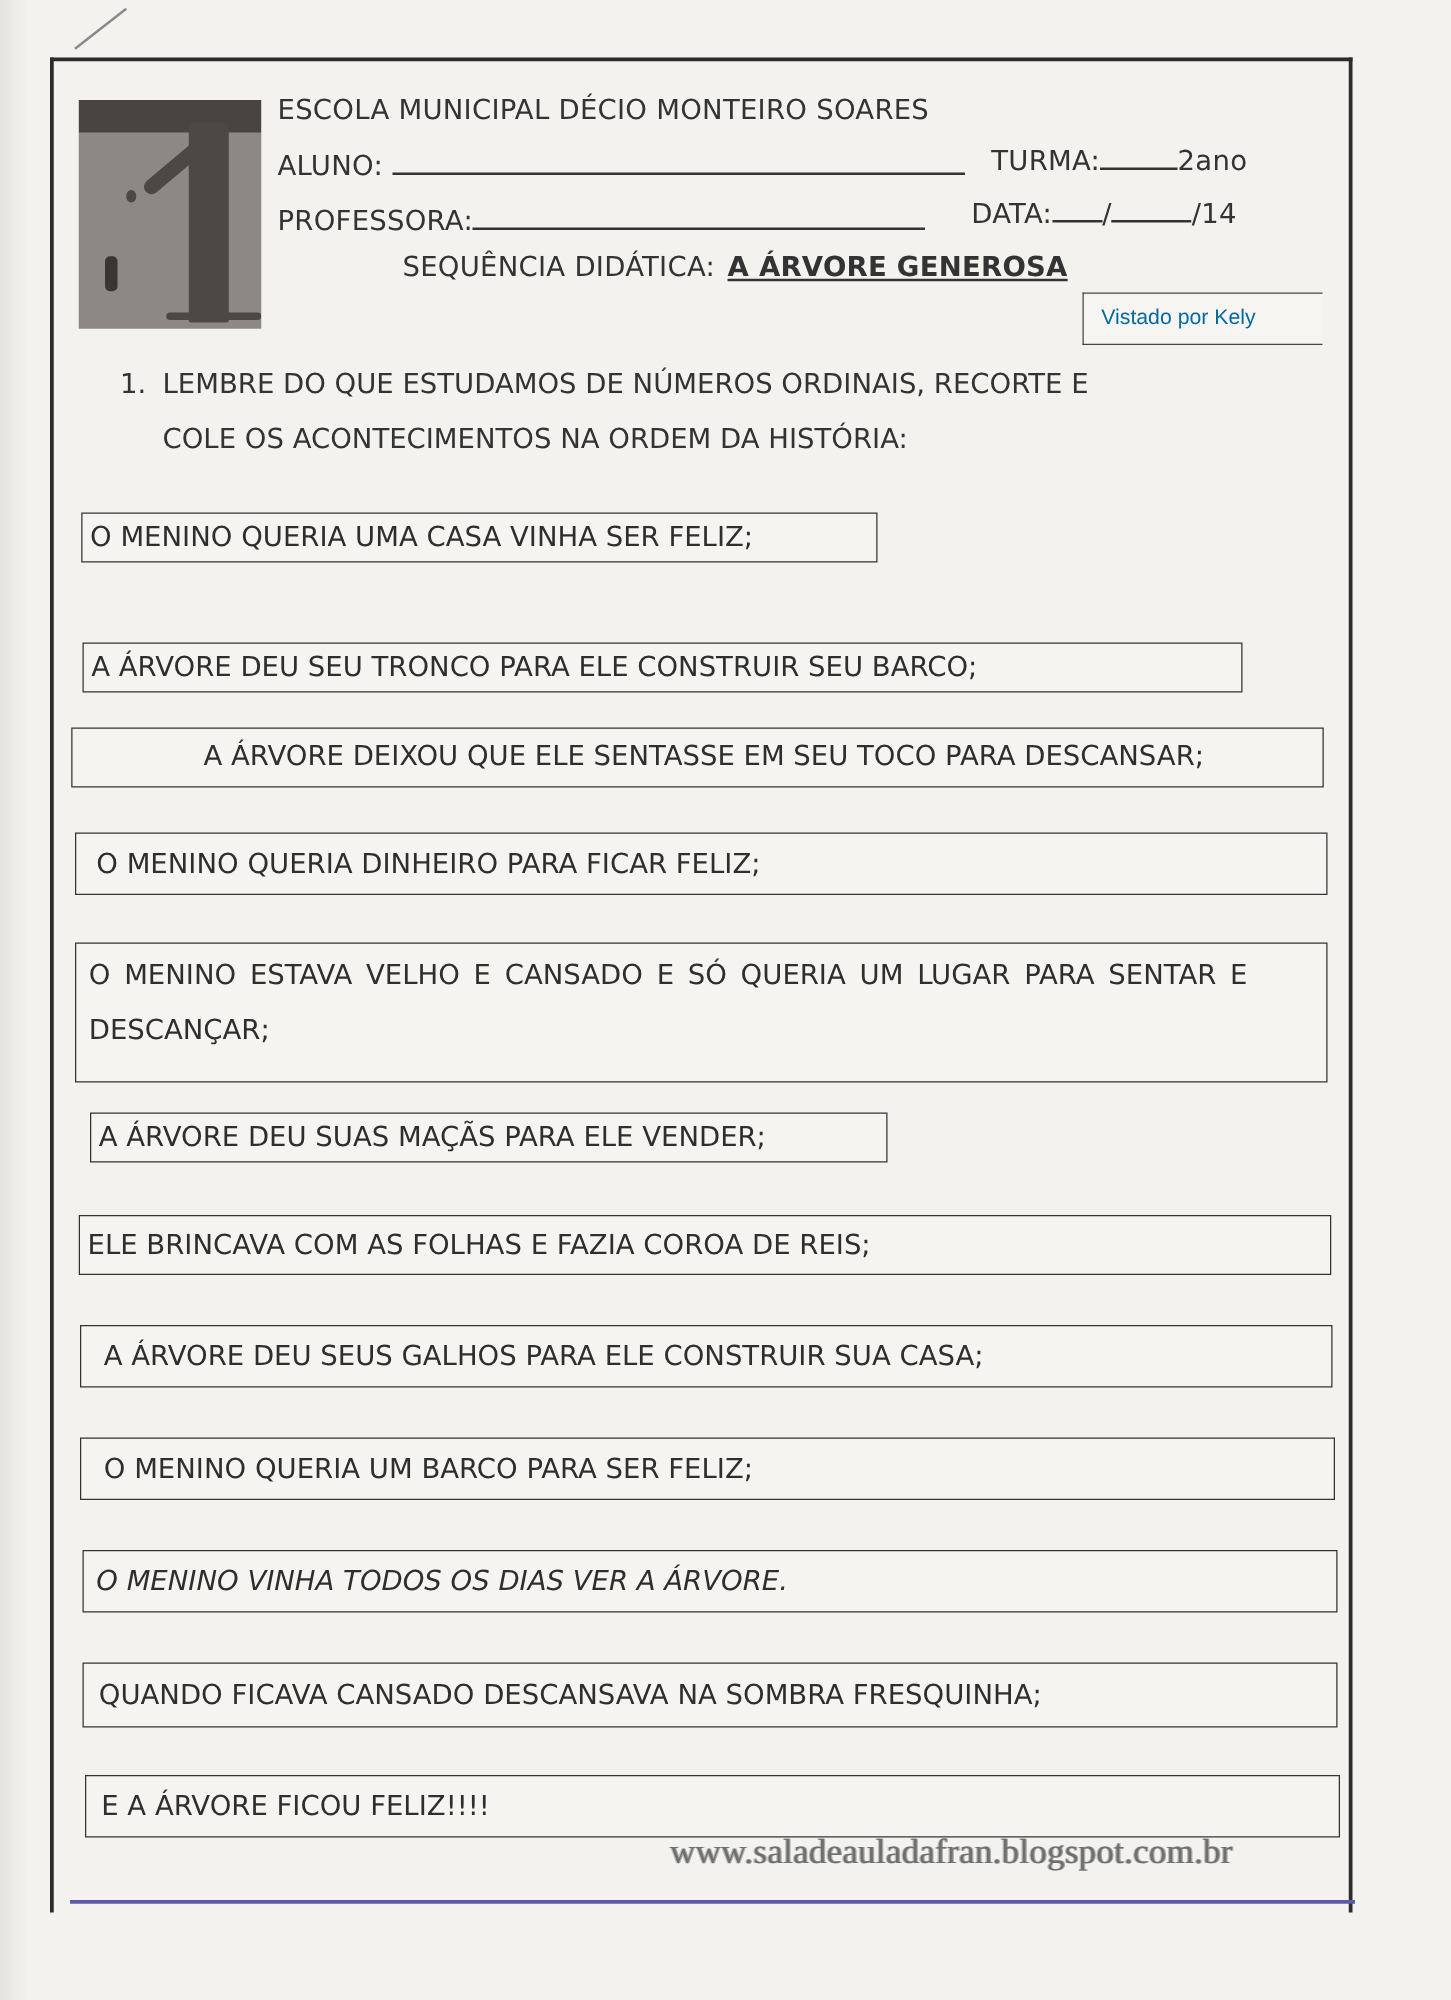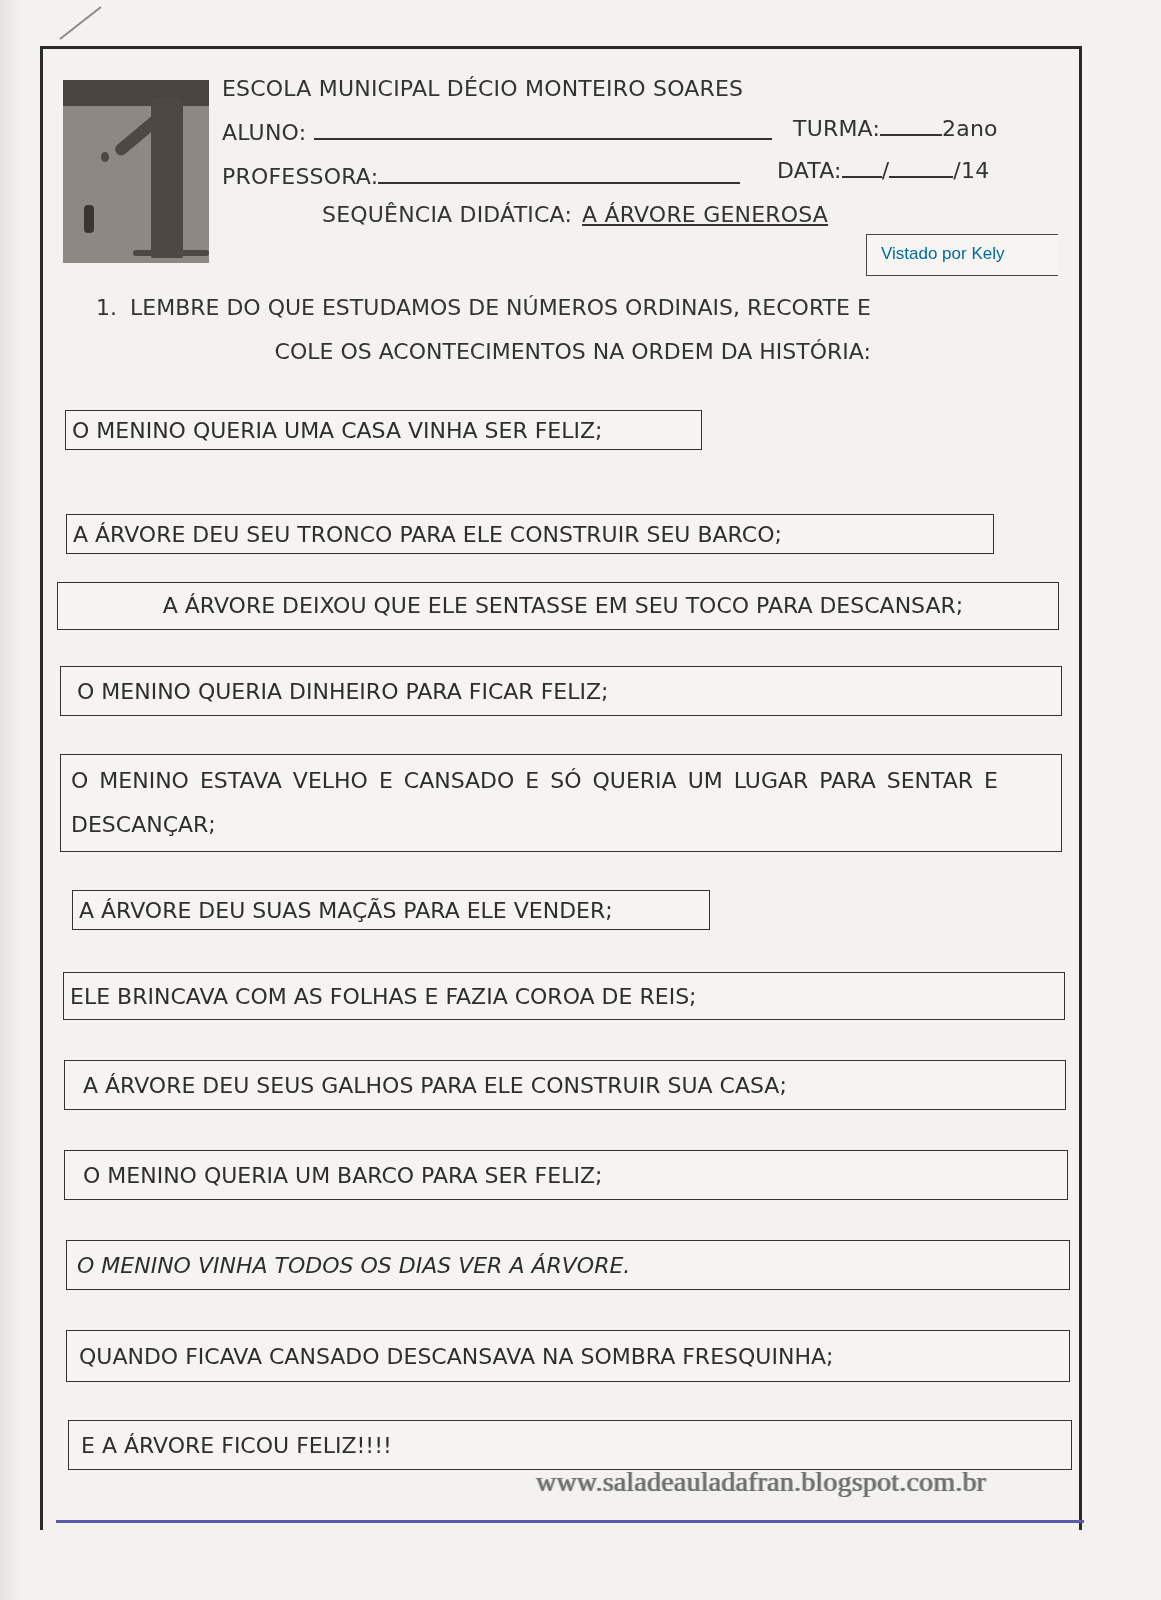--- a/index.html
+++ b/index.html
@@ -39,32 +39,32 @@
   .boy-figure { position:absolute; left:84px; top:205px; width:10px; height:28px; background:#3a3532; border-radius:4px; }
 
   .hdr { position:absolute; font-family:"DejaVu Sans", sans-serif; font-size:22px; color:#333; letter-spacing:0.2px; }
   .hdr .line { display:inline-block; border-bottom:2px solid #333; vertical-align:baseline; height:18px; }
   .school { left:222px; top:76px; }
   .aluno { left:222px; top:120px; }
   .turma { left:793px; top:116px; }
   .prof { left:222px; top:164px; }
   .data { left:777px; top:158px; }
   .seq { left:322px; top:202px; }
-  .seq .title { font-weight:normal; text-decoration:underline; margin-left:10px; }
+  .seq .title { font-weight:bold; text-decoration:underline; margin-left:10px; }
 
   .vistado {
     position:absolute; left:866px; top:234px; width:192px; height:42px;
     border:1.5px solid #444; border-right:none; box-sizing:border-box;
     font-family:"Liberation Sans", sans-serif; font-size:17px; color:#0369a1;
     padding:9px 0 0 14px; background:#f6f5f2;
   }
 
   .question { position:absolute; left:96px; top:286px; font-size:22px; color:#333; line-height:44px; }
   .question .num { display:inline-block; width:34px; }
-  .question .cont { padding-left:34px;text-align:right; }
+  .question .cont { padding-left:34px; }
 
   .item {
     position:absolute; border:1.5px solid #333; box-sizing:border-box;
     font-family:"DejaVu Sans", sans-serif; font-size:22px; color:#2e2e2e;
     background:#f5f4f1; line-height:40px; padding-left:6px;
     transform-origin:left center;
   }
   .watermark {
     position:absolute; left:536px; top:1466px; font-family:"Liberation Serif", serif;
     font-size:28px; color:#6f6f6f; letter-spacing:0.2px;
@@ -114,21 +114,21 @@
 
 <div class="question">
   <div><span class="num">1.</span><span>LEMBRE DO QUE ESTUDAMOS DE  NÚMEROS ORDINAIS, RECORTE E</span></div>
   <div class="cont">COLE OS ACONTECIMENTOS NA ORDEM DA HISTÓRIA:</div>
 </div>
 
 <div class="item" style="left:65px; top:410px; width:637px; height:40px;">O MENINO QUERIA UMA CASA VINHA SER FELIZ;</div>
 <div class="item" style="left:66px; top:514px; width:928px; height:40px;">A ÁRVORE DEU SEU TRONCO PARA ELE CONSTRUIR SEU BARCO;</div>
 <div class="item" style="left:57px; top:582px; width:1002px; height:48px; padding-left:10px; line-height:46px;text-align:center;">A ÁRVORE DEIXOU QUE ELE SENTASSE EM SEU TOCO PARA DESCANSAR;</div>
 <div class="item" style="left:60px; top:666px; width:1002px; height:50px; padding-left:16px; line-height:50px;">O MENINO QUERIA DINHEIRO PARA FICAR FELIZ;</div>
-<div class="item" style="left:60px; top:754px; width:1002px; height:98px; padding:4px 10px 0 10px; line-height:44px; word-spacing:4px;">O MENINO ESTAVA  VELHO E CANSADO E SÓ QUERIA UM LUGAR PARA SENTAR E DESCANÇAR;</div>
+<div class="item" style="left:60px; top:754px; width:1002px; height:112px; padding:4px 10px 0 10px; line-height:44px; word-spacing:4px;">O MENINO ESTAVA  VELHO E CANSADO E SÓ QUERIA UM LUGAR PARA SENTAR E DESCANÇAR;</div>
 <div class="item" style="left:72px; top:890px; width:638px; height:40px;">A ÁRVORE DEU SUAS MAÇÃS PARA ELE VENDER;</div>
 <div class="item" style="left:63px; top:972px; width:1002px; height:48px; line-height:48px;">ELE BRINCAVA COM AS FOLHAS E FAZIA COROA DE REIS;</div>
 <div class="item" style="left:64px; top:1060px; width:1002px; height:50px; padding-left:18px; line-height:50px;">A ÁRVORE DEU SEUS GALHOS PARA ELE CONSTRUIR SUA CASA;</div>
 <div class="item" style="left:64px; top:1150px; width:1004px; height:50px; padding-left:18px; line-height:50px;">O MENINO QUERIA UM BARCO PARA SER FELIZ;</div>
 <div class="item" style="left:66px; top:1240px; width:1004px; height:50px; padding-left:10px; line-height:50px;font-style:italic;">O MENINO VINHA TODOS OS DIAS VER A ÁRVORE.</div>
 <div class="item" style="left:66px; top:1330px; width:1004px; height:52px; padding-left:12px; line-height:52px;">QUANDO FICAVA CANSADO DESCANSAVA NA SOMBRA FRESQUINHA;</div>
 <div class="item" style="left:68px; top:1420px; width:1004px; height:50px; padding-left:12px; line-height:50px;">E A ÁRVORE FICOU FELIZ!!!!</div>
 
 <div class="watermark">www.saladeauladafran.blogspot.com.br</div>
 

